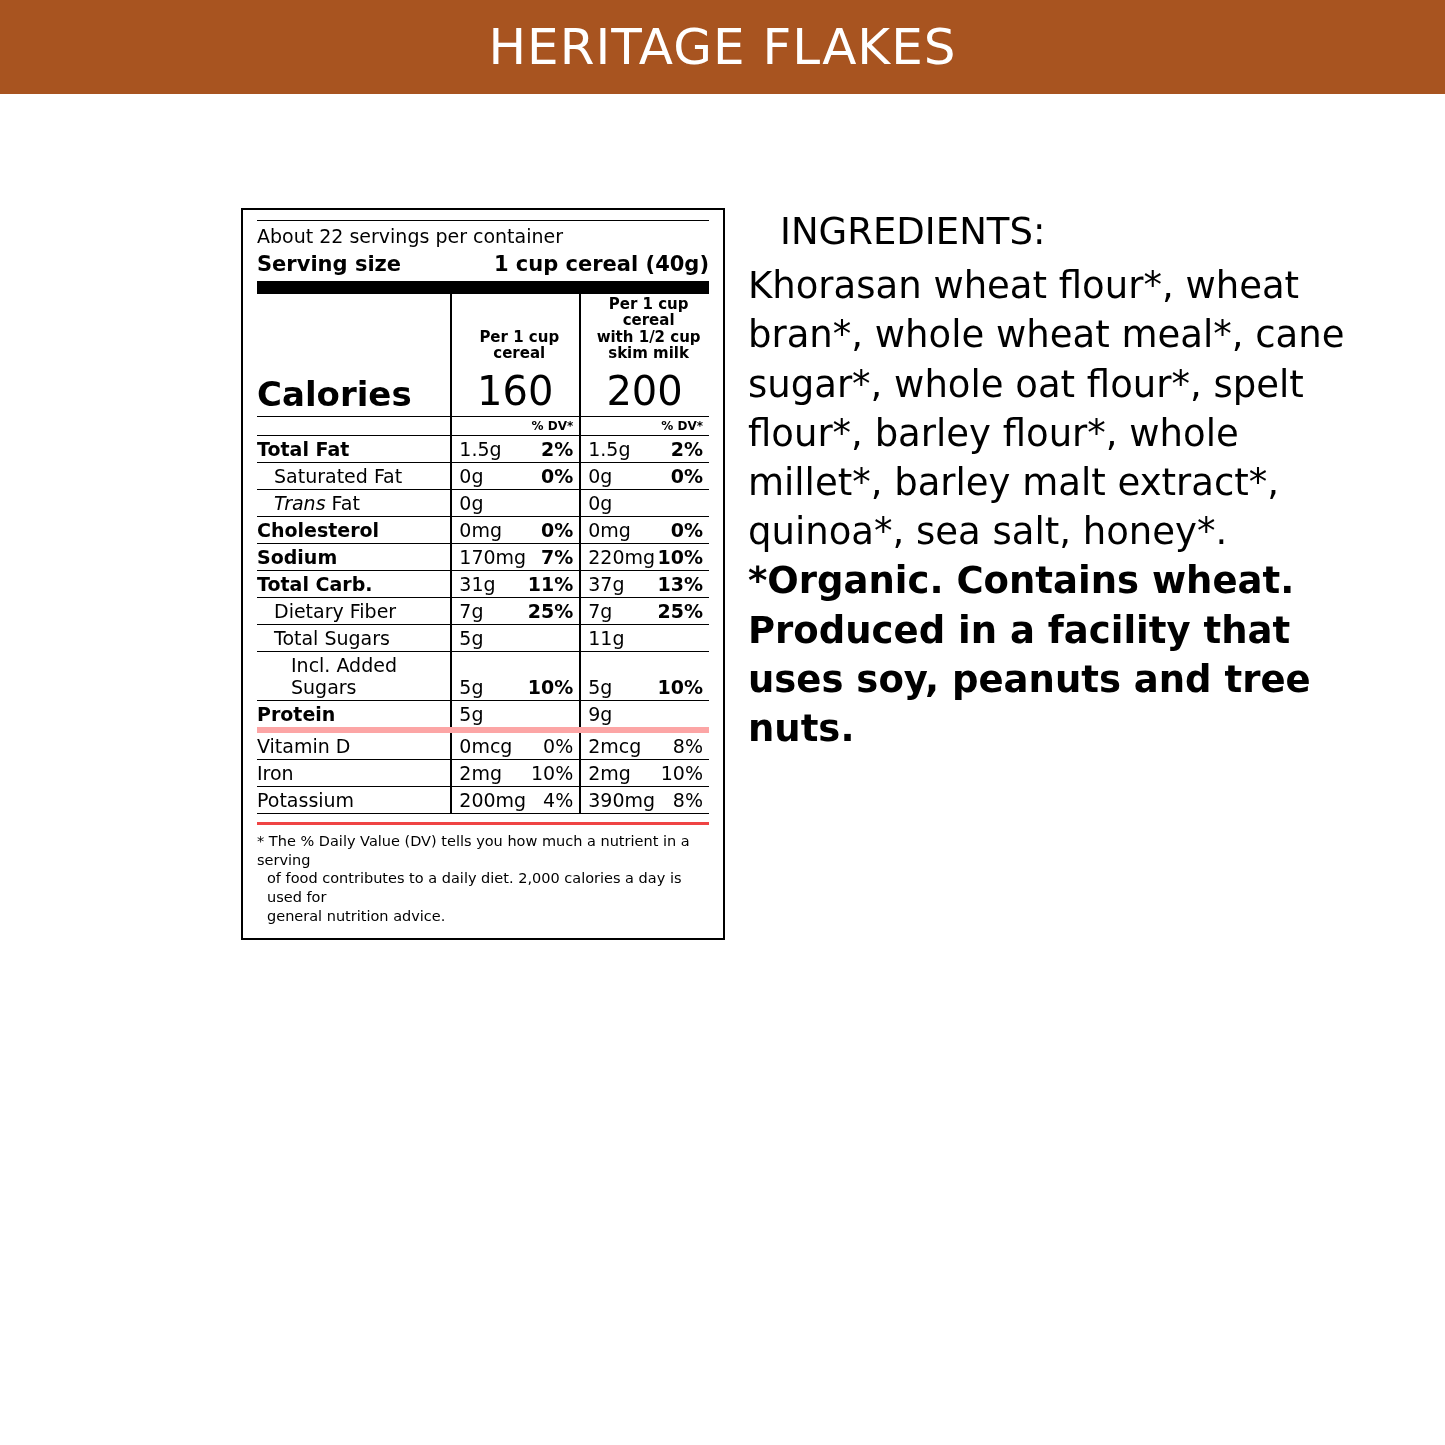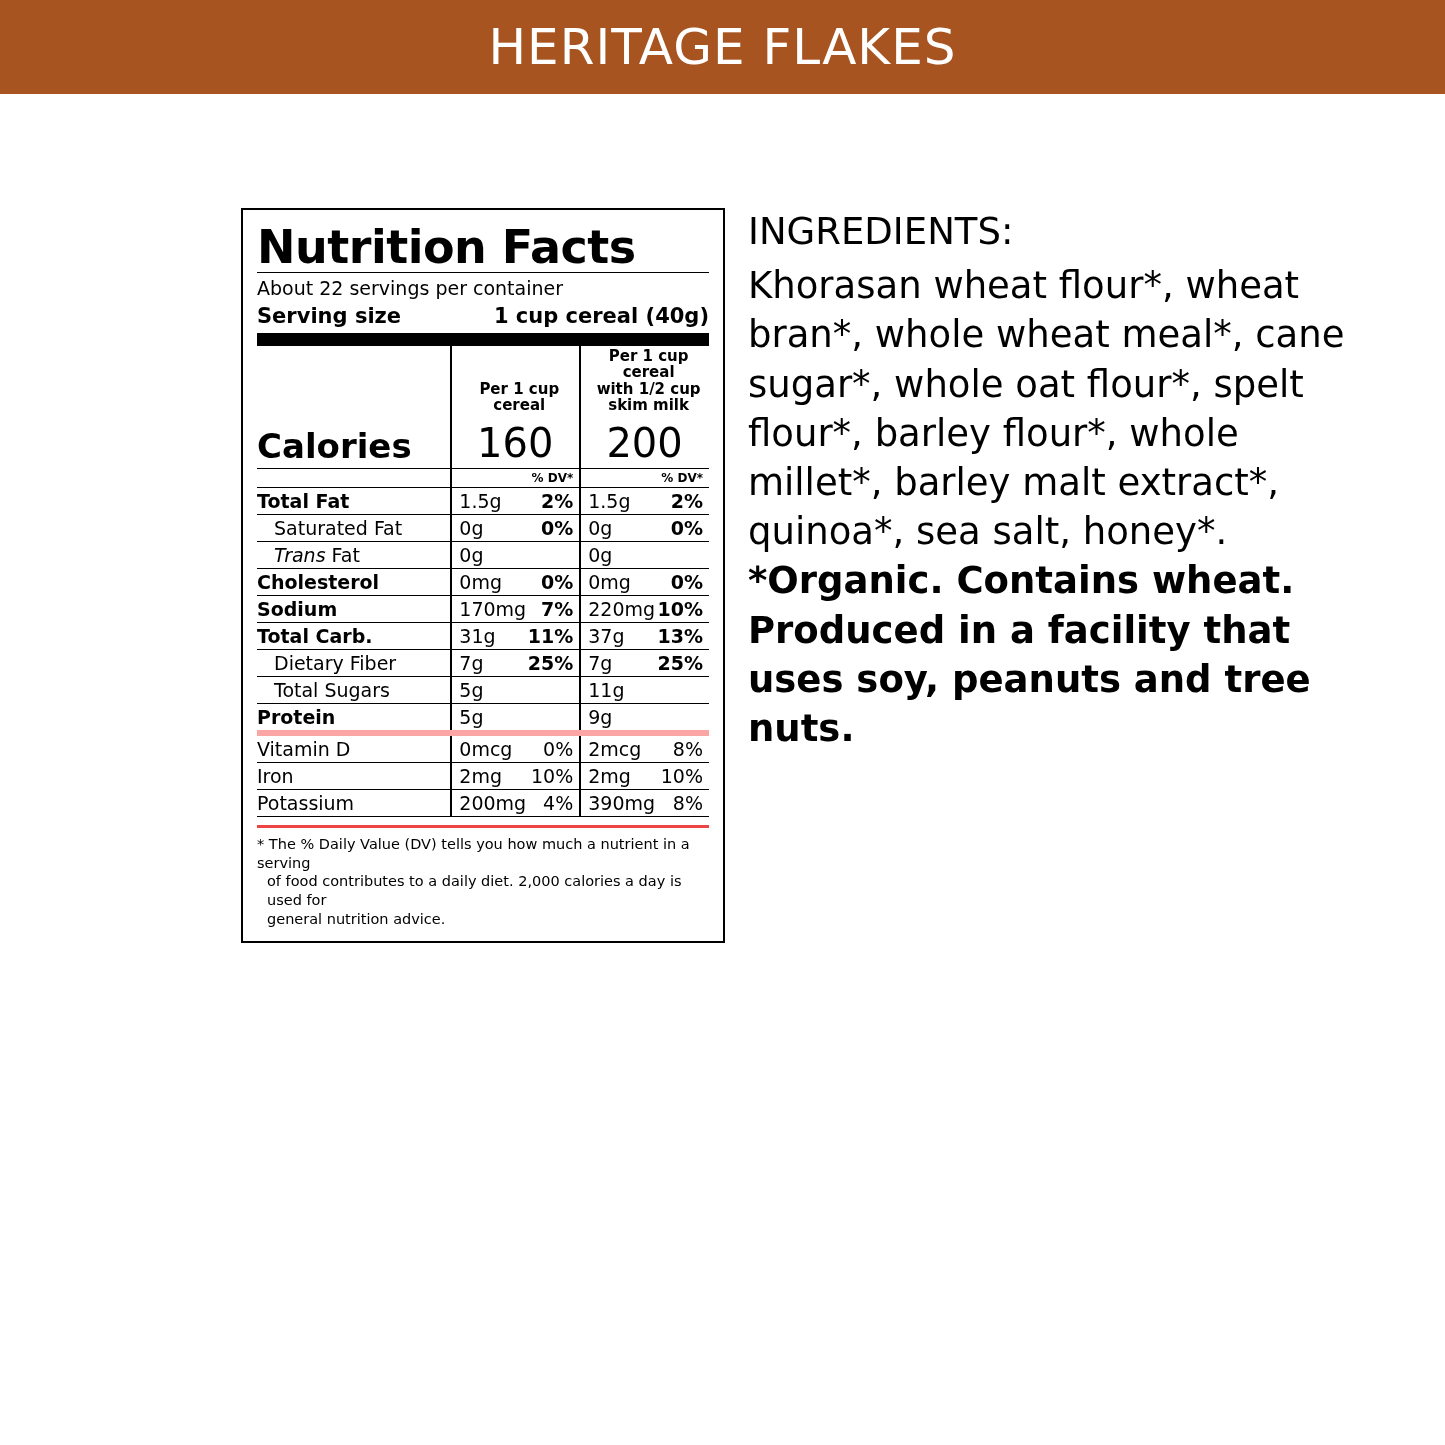--- a/index.html
+++ b/index.html
@@ -151,39 +151,39 @@
     position: absolute;
     left: 748px;
     top: 76px;
     width: 620px;
     color: #000;
   }
   .ing-title {
     font-size: 37px;
     line-height: 1.25;
     margin-bottom: 6px;
+    margin-left: 32px;
   }
   .ing-body {
     font-size: 37px;
     line-height: 1.33;
   }
   .ing-body b { font-weight: bold; }
 </style>
 </head>
 <body>
 
 <div class="banner" style="background: rgb(168, 84, 32);">
   <div class="banner-title">HERITAGE FLAKES</div>
 </div>
 
 <div class="content">
 
   <div class="nf-panel">
 
-    <div class="nf-title">Nutrition Facts</div>
     <div class="rule-thin"></div>
     <div class="nf-servings">About 22 servings per container</div>
 
     <div class="nf-serving-size-row">
       <span>Serving size</span>
       <span>1 cup cereal (40g)</span>
     </div>
 
     <div class="rule-thick"></div>
 
@@ -269,20 +269,27 @@
             <td class="cell-b">7g</td>
             <td class="col-b-dv cell-dv bold">25%</td>
           </tr>
           <tr class="row-line">
             <td class="indent1">Total Sugars</td>
             <td class="cell-a">5g</td>
             <td class="col-a-dv cell-dv bold"></td>
             <td class="cell-b">11g</td>
             <td class="col-b-dv cell-dv bold"></td>
           </tr>
+          <tr class="row-line">
+            <td class="indent2">Incl. Added Sugars</td>
+            <td class="cell-a">5g</td>
+            <td class="col-a-dv cell-dv bold">10%</td>
+            <td class="cell-b">5g</td>
+            <td class="col-b-dv cell-dv bold">10%</td>
+          </tr>
           <tr class="row-thickline">
             <td class="bold">Protein</td>
             <td class="cell-a">5g</td>
             <td class="col-a-dv cell-dv bold"></td>
             <td class="cell-b">9g</td>
             <td class="col-b-dv cell-dv bold"></td>
           </tr>
         </tbody>
 
       <tbody id="micro-rows">

